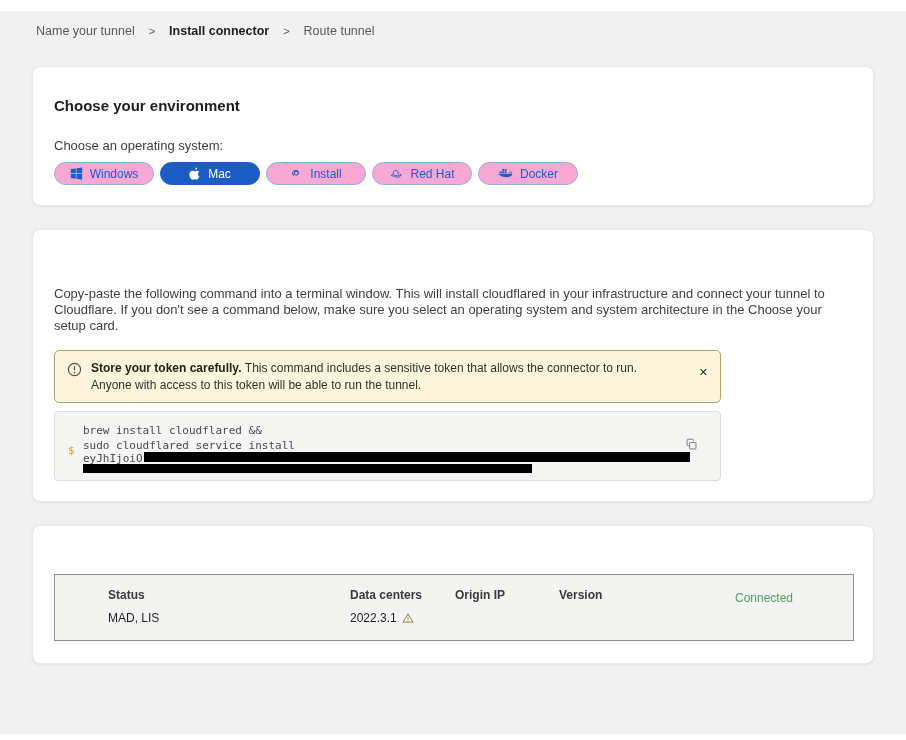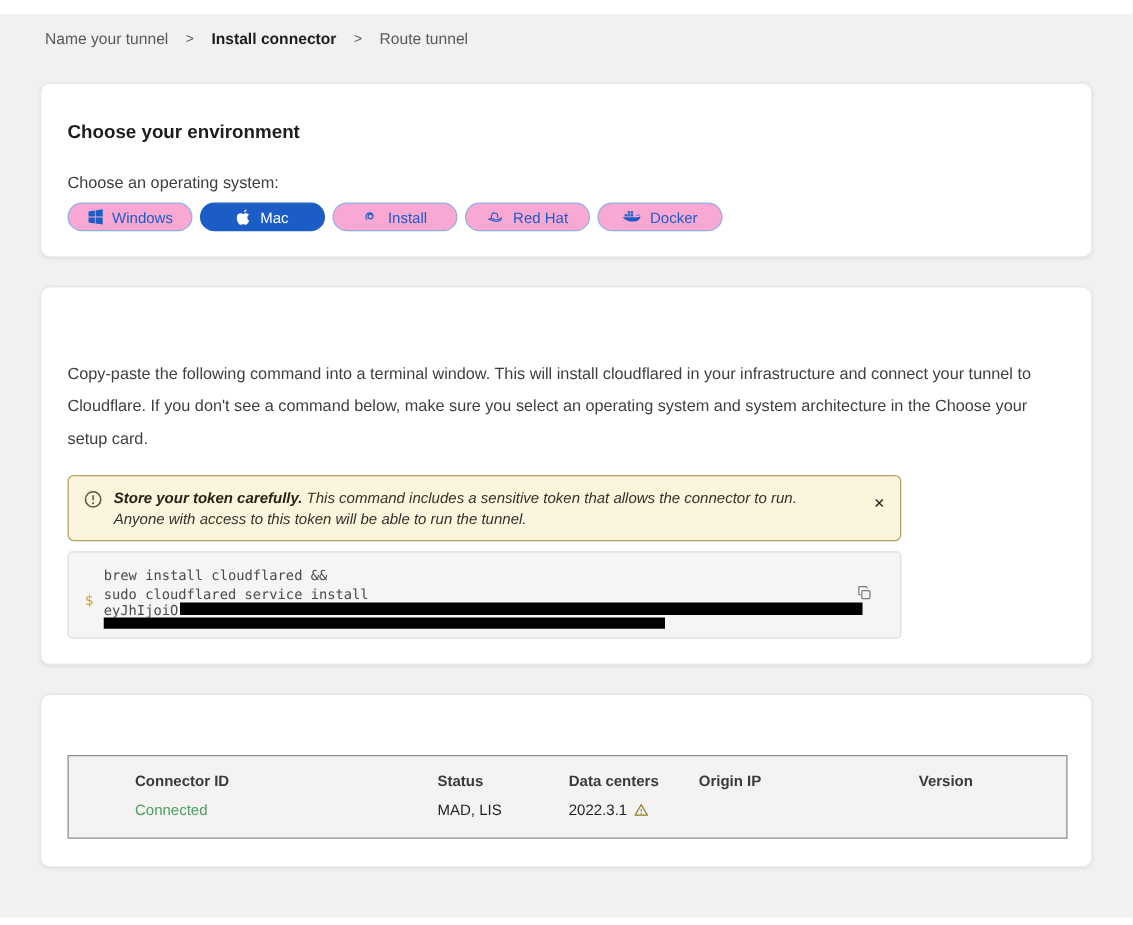--- a/index.html
+++ b/index.html
@@ -60,35 +60,35 @@
     font-size:12px;font-family:"Liberation Sans",sans-serif;
     cursor:pointer;
   }
   .os-btn .ic{display:flex;align-items:center;color:var(--accent);}
   .os-btn.selected{background:var(--accent);color:#ffffff;border-color:var(--accent);}
   .os-btn.selected .ic{color:#ffffff;}
 
   
   #card-install .card-inner{padding:32px 21px 20px 21px;}
   .desc{
-    margin-top:24px;font-size:13px;line-height:26px;color:#3f3f3f;width:800px;
+    margin-top:24px;font-size:13px;line-height:16px;color:#3f3f3f;width:800px;
   }
   .warning-banner{
     margin-top:16px;width:667px;min-height:48px;
     background:var(--warn-bg);
     border:1px solid var(--warn-border);
     border-radius:5px;
     display:flex;align-items:flex-start;
     padding:9px 10px 9px 12px;
     position:relative;
   }
   .warning-banner .winfo{color:var(--olive);margin-top:2px;flex:0 0 auto;}
   .warning-banner .wtext{
     font-size:12px;line-height:16.5px;color:#33312a;
-    margin-left:9px;width:555px;font-style:italic;
+    margin-left:9px;width:555px;
   }
   .warning-banner .wtext b{color:#262419;}
   .warn-close{
     position:absolute;right:12px;top:16px;
     background:none;border:none;cursor:pointer;
     font-size:11px;font-weight:bold;color:#1f1f1f;line-height:1;
     font-family:"DejaVu Sans",sans-serif;
   }
   .codeblock{
     margin-top:8px;width:667px;height:70px;
@@ -227,21 +227,20 @@
             <path d="M10.5 3.5v-1c0-.6-.4-1-1-1h-6c-.6 0-1 .4-1 1v6c0 .6.4 1 1 1h1"></path>
           </svg>
       </button>
     </div>
   </div>
 </section>
 
 <section class="card" id="card-connectors">
   <div class="card-inner">
     <div class="conn-table">
-      <div class="th">Connector ID</div>
       <div class="th">Status</div>
       <div class="th">Data centers</div>
       <div class="th">Origin IP</div>
       <div class="th">Version</div>
 
       <div class="td status">Connected</div>
       <div class="td">MAD, LIS</div>
       <div class="td">
         <span>2022.3.1</span>
         <span class="version-warn">

